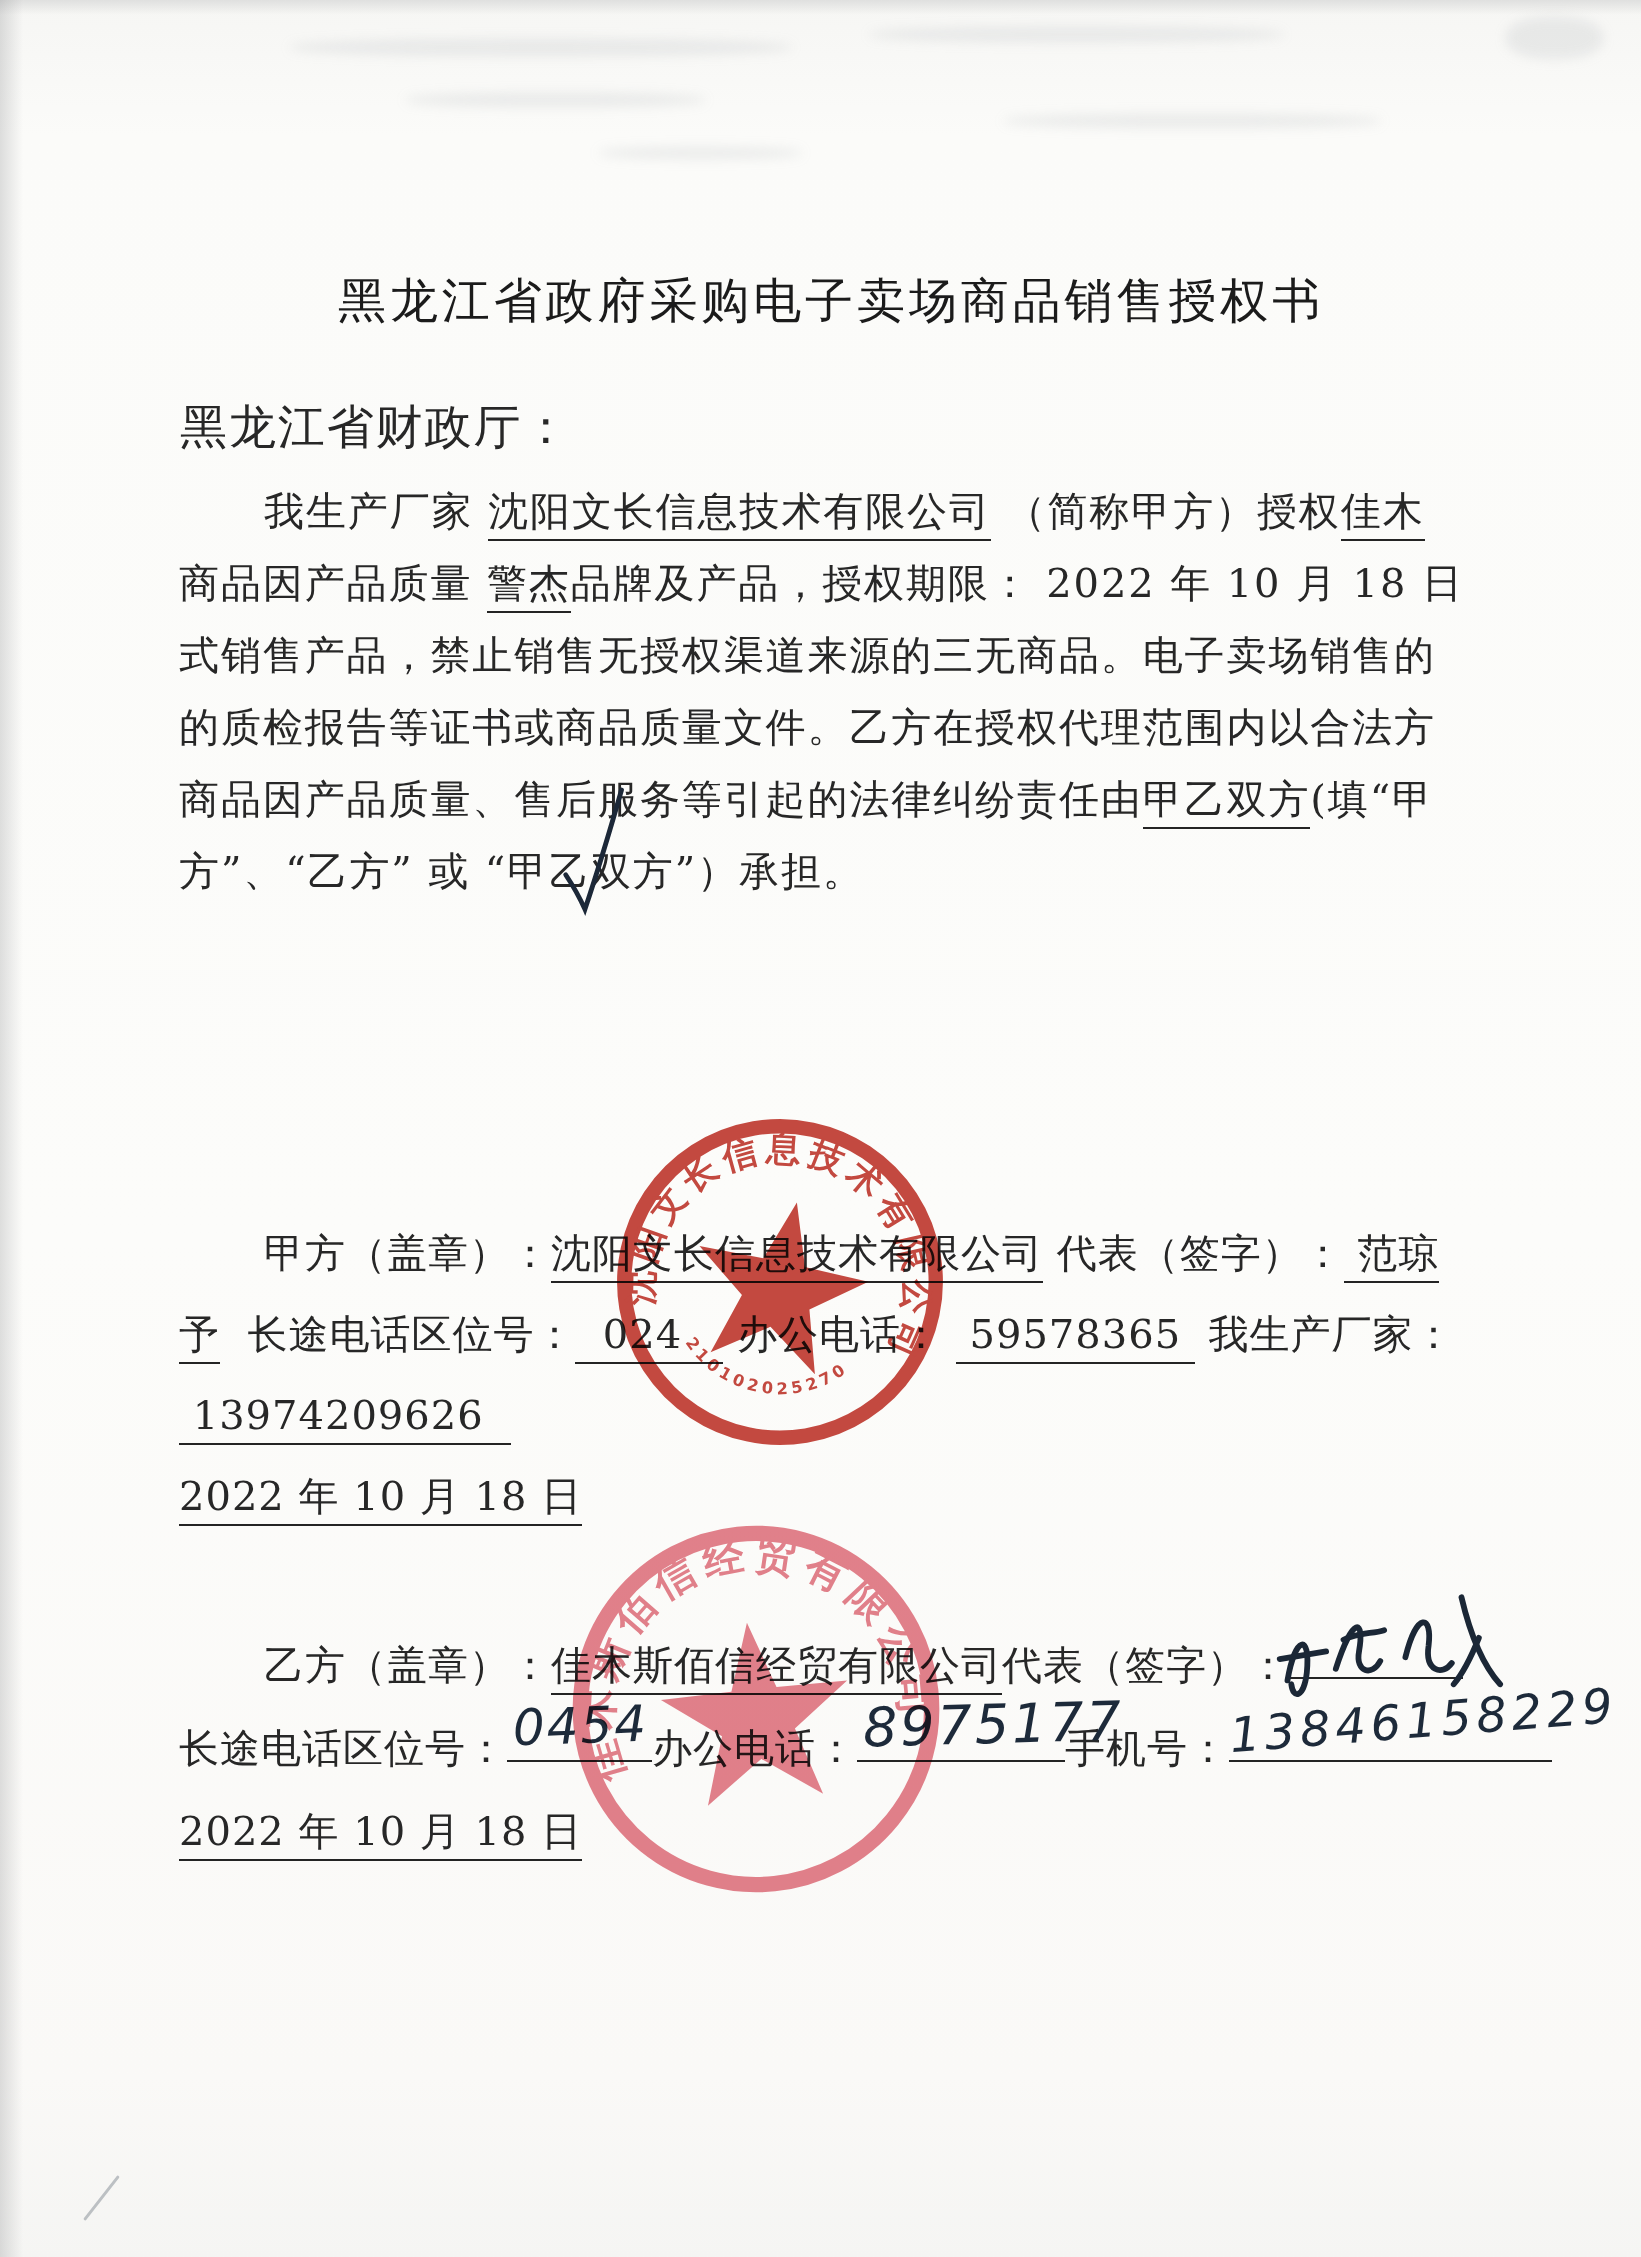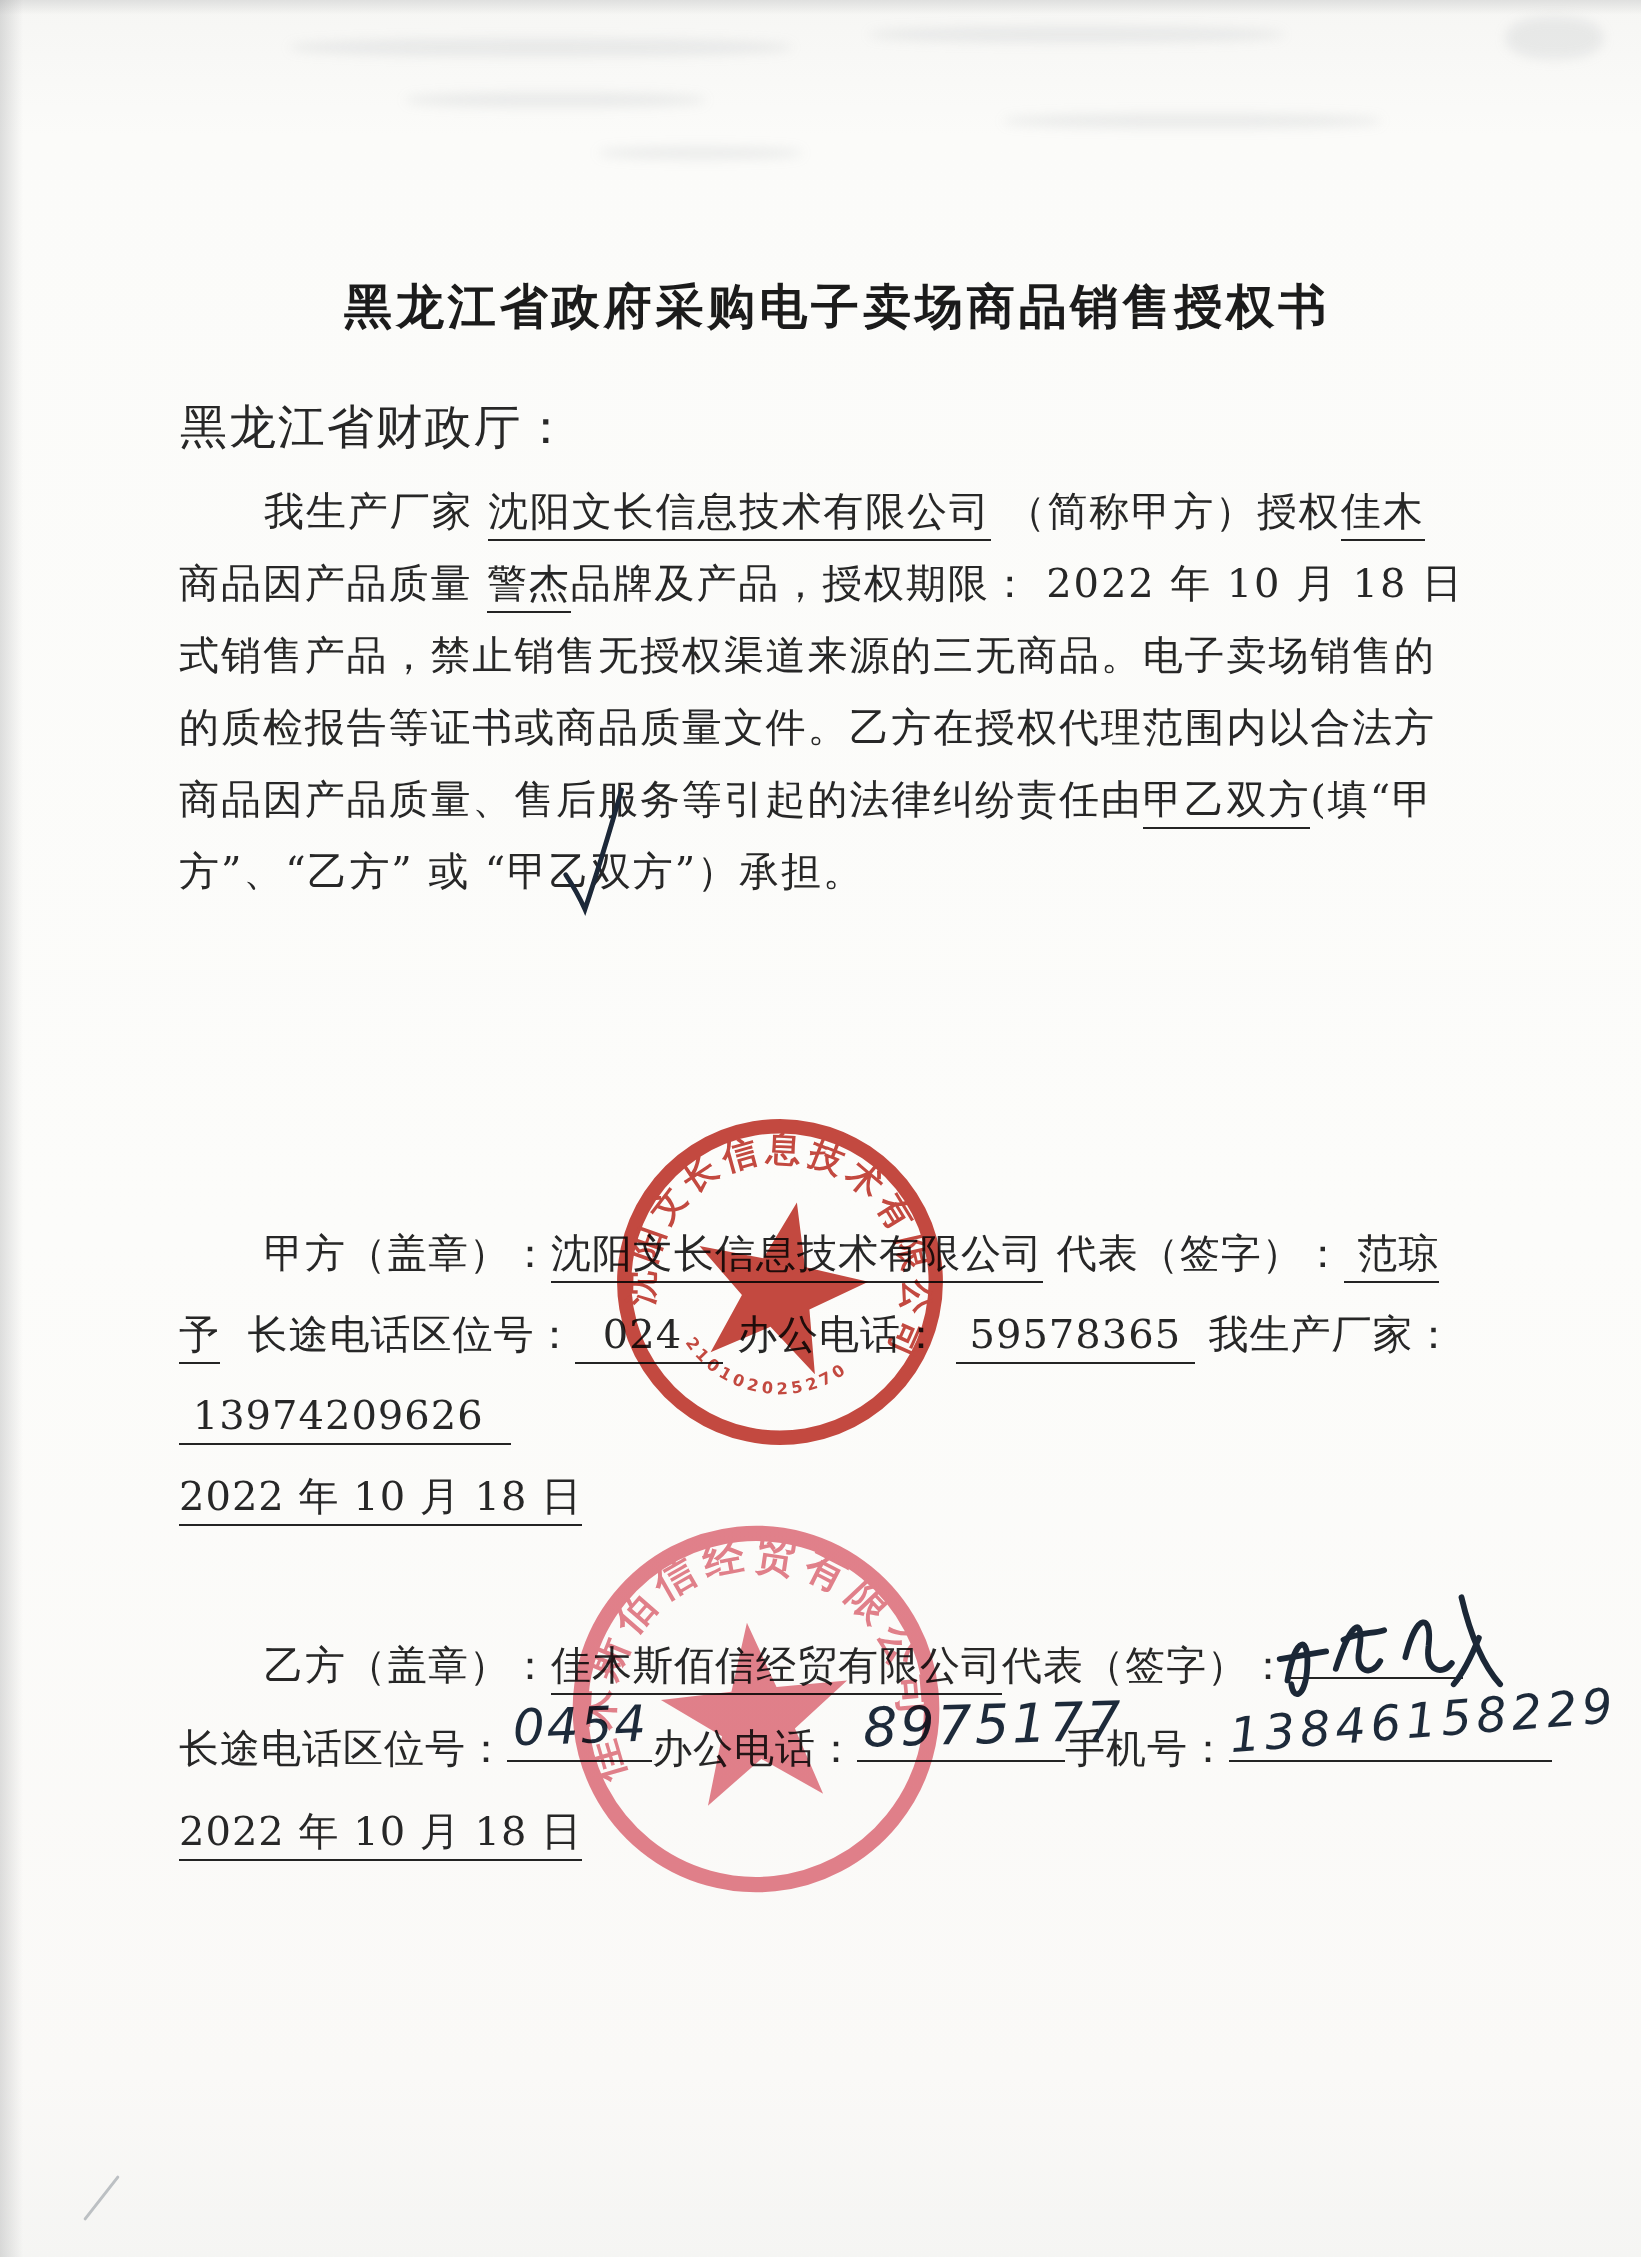--- a/index.html
+++ b/index.html
@@ -10,23 +10,23 @@
     font-family:"DejaVu Serif","Liberation Serif",serif;color:#272727;
   }
   .paper::before{content:"";position:absolute;left:0;top:0;bottom:0;width:23px;
     background:linear-gradient(90deg,rgba(110,112,116,.22),rgba(110,112,116,0));pointer-events:none;}
   .paper::after{content:"";position:absolute;left:0;top:0;right:0;height:15.4px;
     background:linear-gradient(180deg,rgba(120,122,126,.18),rgba(120,122,126,0));pointer-events:none;}
   .artifact{position:absolute;background:rgba(150,155,162,.16);filter:blur(5.8px);border-radius:45%;}
   .corner-mark{position:absolute;width:2.9px;height:56px;background:#8d939b;opacity:.55;transform:rotate(38deg);border-radius:1.9px;}
 
   .doc-title{
-    position:absolute;left:328px;top:259px;margin:16px;
+    position:absolute;left:328px;top:259px;margin:10px;
     font-family:"DejaVu Sans","Liberation Sans",sans-serif;
-    font-size:48px;font-weight:bold;letter-spacing:3.9px;color:#1b1b1b;white-space:pre;
+    font-size:48px;font-weight:normal;letter-spacing:3.9px;color:#1b1b1b;white-space:pre;
   }
   .addressee{position:absolute;left:180px;top:396px;font-size:47px;letter-spacing:1.9px;white-space:pre;}
 
   .tline{white-space:pre;position:relative;}
   .body-block{position:absolute;left:179px;top:475px;}
   .body-block .tline{height:72px;line-height:72px;font-size:40px;letter-spacing:1.9px;}
   .party-block{position:absolute;left:179px;}
   .pa{top:1213px;} .pa .tline{height:81px;line-height:81px;font-size:40px;letter-spacing:1px;}
   .pb{top:1624px;} .pb .tline{height:83px;line-height:83px;font-size:40px;letter-spacing:1px;}
 

